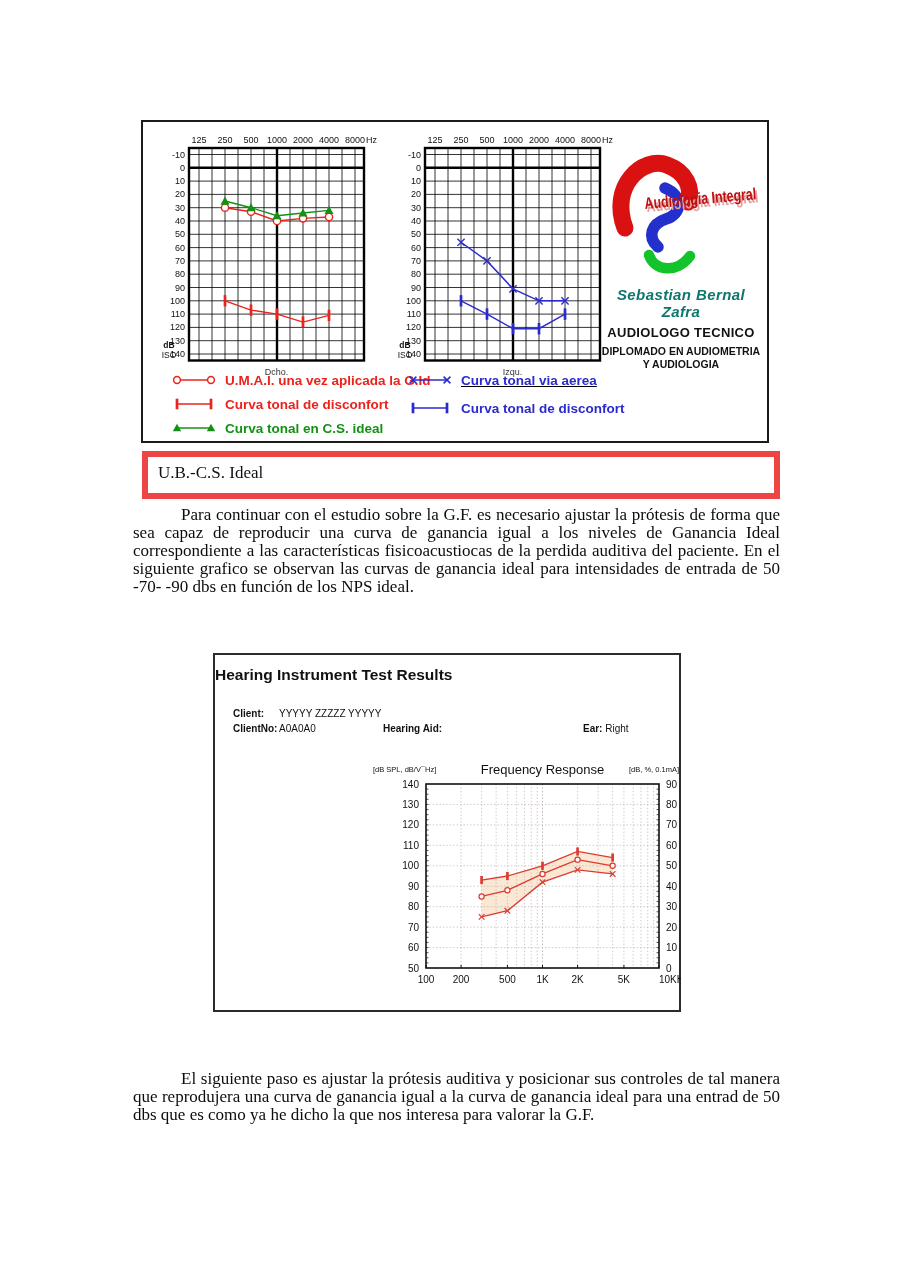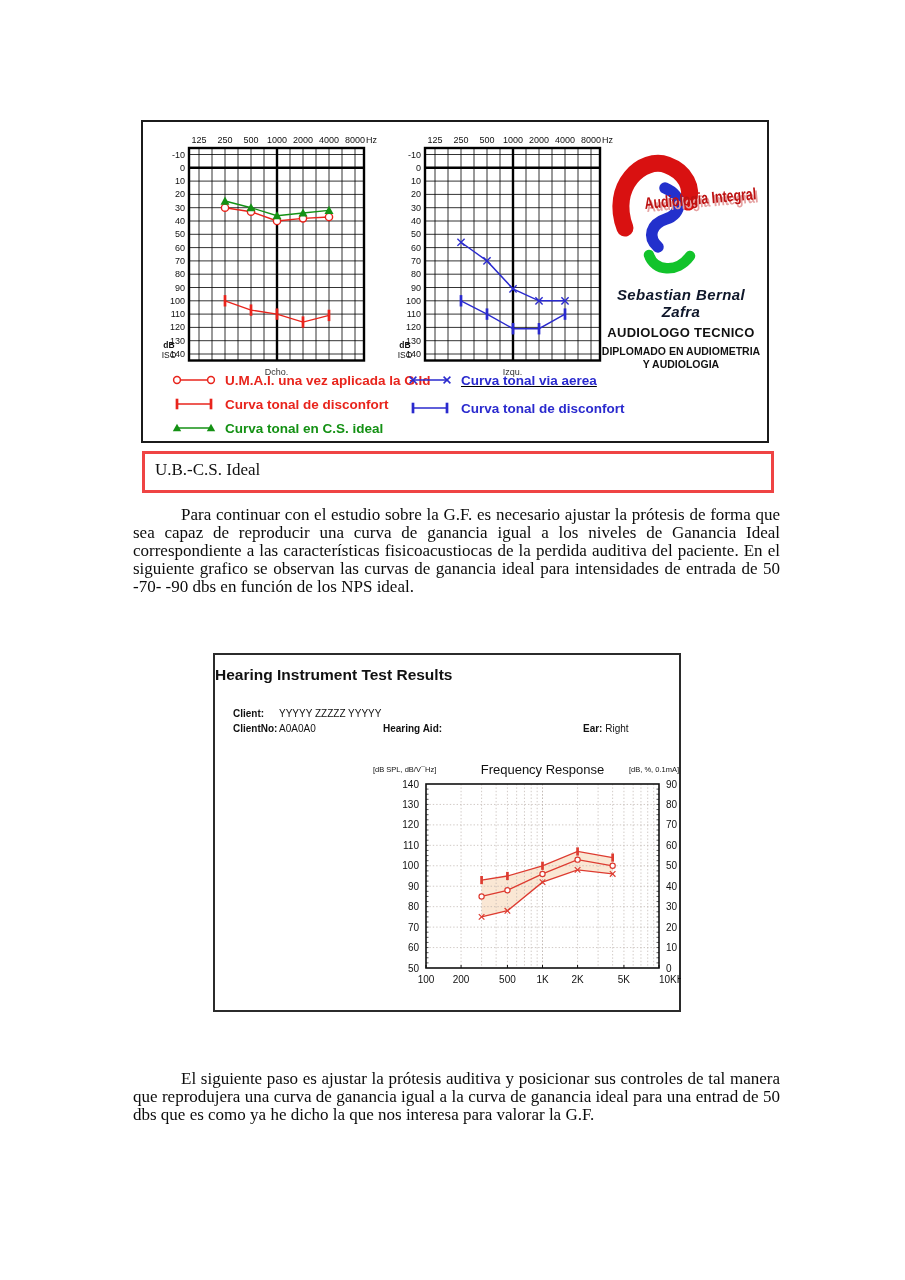--- a/index.html
+++ b/index.html
@@ -5,33 +5,33 @@
   html,body{margin:0;padding:0;background:#fff;}
   .page{position:relative;width:905px;height:1280px;background:#ffffff;overflow:hidden;
         font-family:"Liberation Sans",sans-serif;}
   
   .audio-panel{position:absolute;left:141px;top:120px;width:624px;height:319px;
                border:2px solid #1b1b1b;background:#fff;}
   .aud-svg{position:absolute;}
   #aud-dcho{left:6px;top:10px;}
   #aud-izqu{left:242px;top:10px;}
   .brand{position:absolute;left:454px;top:30px;width:168px;text-align:center;}
-  .brand-name{font-size:15px;font-style:italic;font-weight:bold;color:#0f172a;
+  .brand-name{font-size:15px;font-style:italic;font-weight:bold;color:#0f766e;
               letter-spacing:.4px;margin-top:2px;}
   .brand-t1{font-size:13px;font-weight:bold;color:#111;margin-top:5px;letter-spacing:.3px;}
   .brand-t2{font-size:10.5px;font-weight:bold;color:#111;margin-top:5px;line-height:1.25;text-align:center;}
   .legend{position:absolute;}
   .legend-left{left:28px;top:246px;}
   .legend-right{left:264px;top:246px;}
   .legend-row{display:flex;align-items:center;height:24px;}
   .legend-row svg{flex:0 0 auto;margin-right:8px;}
   .legend-label{font-size:13.5px;font-weight:bold;white-space:nowrap;}
   
   .ideal-box{position:absolute;left:142px;top:451px;width:626px;height:36px;
-             border:3px solid #ef4444;background:#fff;}
+             border:6px solid #ef4444;background:#fff;}
   .ideal-box span{display:block;margin:6px 0 0 10px;font-family:"Liberation Serif",serif;
                   font-size:17px;color:#111;}
   
   .para{position:absolute;left:133px;width:647px;margin:0;text-align:justify;
         font-family:"Liberation Serif",serif;font-size:17px;line-height:18px;color:#0c0c0c;
         text-indent:48px;}
   #para1{top:506px;}
   #para2{top:1070px;}
   
   .hit-box{position:absolute;left:213px;top:653px;width:464px;height:355px;

